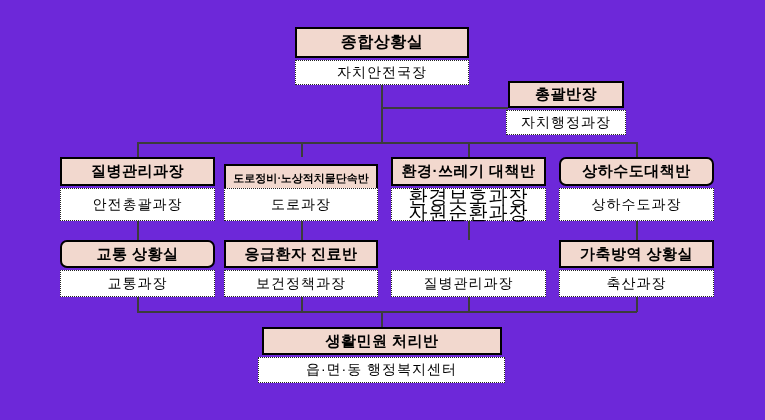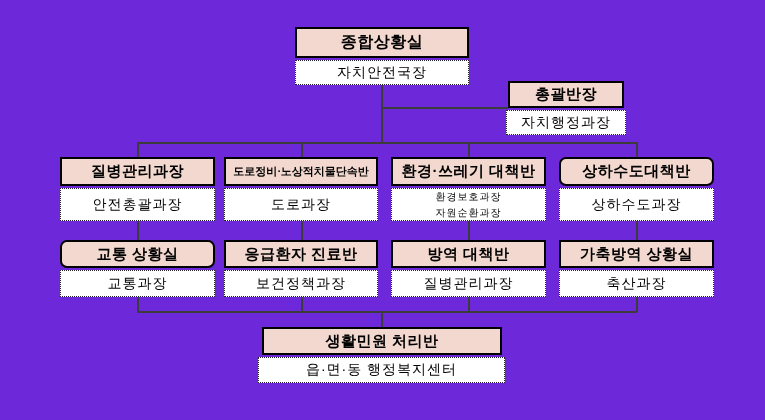--- a/index.html
+++ b/index.html
@@ -16,21 +16,21 @@
   }
   .sub-box{
     position:absolute;background:#ffffff;border:1.6px dotted #222;
     display:flex;flex-direction:column;align-items:center;justify-content:center;
     font-size:14px;letter-spacing:1px;box-sizing:border-box;white-space:nowrap;
   }
   .line{position:absolute;background:#3c3c3c;}
   .vline{width:1.5px;}
   .hline{height:1.5px;}
   .small-title{font-size:11px;letter-spacing:0;}
-  .two-line{font-size:10px;line-height:15.5px;letter-spacing:1px;}
+  .two-line{font-size:19px;line-height:15.5px;letter-spacing:1px;}
   .big{font-size:16px;}
 </style>
 </head>
 <body>
 
 <div class="canvas">
 
   <div class="line vline" style="left:381px;top:85px;height:58px;"></div>
   <div class="line hline" style="left:381px;top:107px;width:127px;"></div>
   <div class="line hline" style="left:137px;top:142px;width:500px;"></div>
@@ -53,39 +53,38 @@
 
   <div class="title-box big" style="left:295px;top:27px;width:174px;height:31px;">종합상황실</div>
   <div class="sub-box" style="left:295px;top:60px;width:174px;height:25px;">자치안전국장</div>
 
   <div class="title-box" style="left:508px;top:81px;width:116px;height:27px;">총괄반장</div>
   <div class="sub-box" style="left:506px;top:110px;width:120px;height:25px;">자치행정과장</div>
 
   <div class="title-box" style="left:60px;top:157px;width:155px;height:29px;">질병관리과장</div>
   <div class="sub-box" style="left:60px;top:188px;width:155px;height:33px;">안전총괄과장</div>
 
-  <div class="title-box small-title" style="left:224px;top:157px;width:154px;height:29px;font-family:Liberation Serif, serif;">도로정비·노상적치물단속반</div>
+  <div class="title-box small-title" style="left:224px;top:164px;width:154px;height:29px;font-family:Liberation Serif, serif;">도로정비·노상적치물단속반</div>
   <div class="sub-box" style="left:224px;top:188px;width:154px;height:33px;">도로과장</div>
 
   <div class="title-box" style="left:391px;top:157px;width:155px;height:29px;text-align:center;">환경·쓰레기 대책반</div>
   <div class="sub-box two-line" style="left:391px;top:188px;width:155px;height:33px;">
     <span>환경보호과장</span>
     <span>자원순환과장</span>
   </div>
 
   <div class="title-box" style="left:559px;top:157px;width:155px;height:29px;border-radius:7px;">상하수도대책반</div>
   <div class="sub-box" style="left:559px;top:188px;width:155px;height:33px;">상하수도과장</div>
 
   <div class="title-box" style="left:60px;top:240px;width:155px;height:28px;border-radius:7px;">교통 상황실</div>
   <div class="sub-box" style="left:60px;top:270px;width:155px;height:27px;">교통과장</div>
 
   <div class="title-box" style="left:224px;top:240px;width:154px;height:28px;">응급환자 진료반</div>
   <div class="sub-box" style="left:224px;top:270px;width:154px;height:27px;">보건정책과장</div>
 
-  <div class="title-box" style="left:391px;top:240px;width:155px;height:28px;">방역 대책반</div>
   <div class="sub-box" style="left:391px;top:270px;width:155px;height:27px;">질병관리과장</div>
 
   <div class="title-box" style="left:559px;top:240px;width:155px;height:28px;">가축방역 상황실</div>
   <div class="sub-box" style="left:559px;top:270px;width:155px;height:27px;">축산과장</div>
 
   <div class="title-box" style="left:262px;top:327px;width:240px;height:28px;">생활민원 처리반</div>
   <div class="sub-box" style="left:258px;top:357px;width:247px;height:26px;">읍·면·동 행정복지센터</div>
 
 </div>
 

